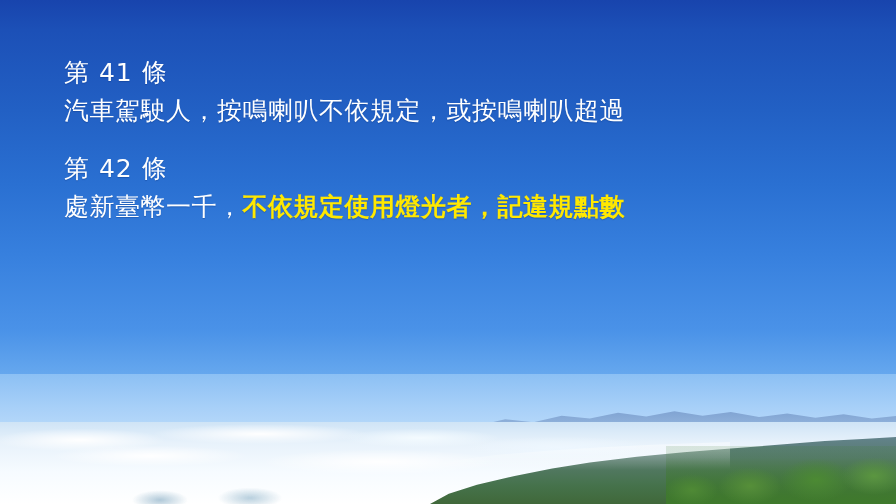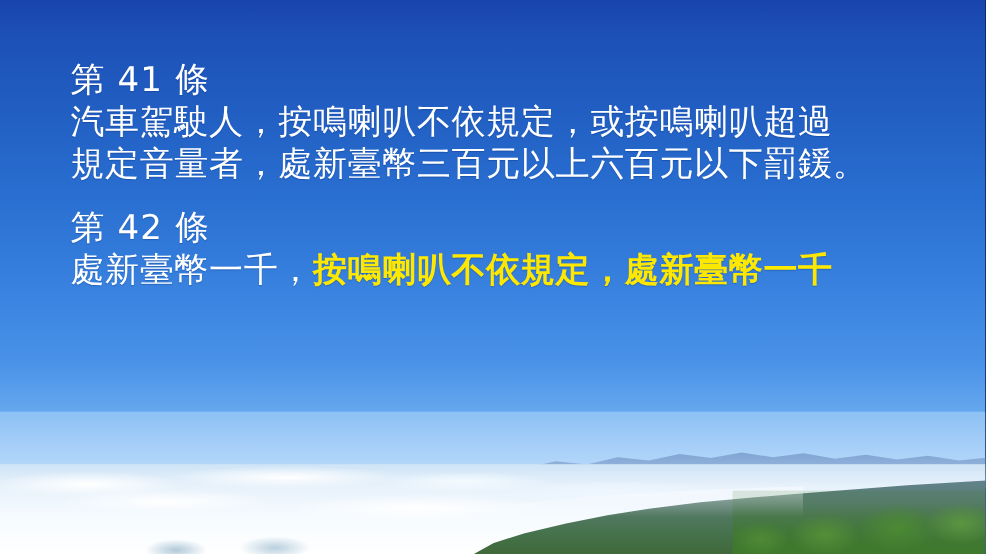--- a/index.html
+++ b/index.html
@@ -123,21 +123,21 @@
   
   .content {
     position: absolute;
     left: 64px;
     top: 54px;
     width: 800px;
   }
   .para { margin: 0 0 0 0; }
   .para + .para { margin-top: 20px; }
   .line {
-    font-size: 31px;
+    font-size: 25px;
     line-height: 38px;
     color: #ffffff;
     white-space: nowrap;
     letter-spacing: .5px;
     text-shadow: 0 1px 1px rgba(0,40,110,.30);
   }
   .line.heading { letter-spacing: 1px; }
   .line.bold {
     font-weight: bold;
     color: #ffe800;
@@ -178,24 +178,23 @@
     <div class="ridge-mist"></div>
     <div class="foliage-left"></div>
     <div class="foliage"></div>
   </div>
 
   <div class="content">
 
     <div class="para">
       <div class="line heading">第 41 條</div>
       <div class="line">汽車駕駛人，按鳴喇叭不依規定，或按鳴喇叭超過</div>
-      <div class="line">規定音量者，處新臺幣三百元以上六百元以下罰鍰。</div>
     </div>
 
     <div class="para">
       <div class="line heading">第 42 條</div>
 
-      <div class="line"><span>處新臺幣一千，</span><span class="hl">按鳴喇叭不依規定，處新臺幣一千</span></div>
+      <div class="line"><span>處新臺幣一千，</span><span class="hl">不依規定使用燈光者，記違規點數</span></div>
 
     </div>
 
   </div>
 </div>
 
 </body></html>

